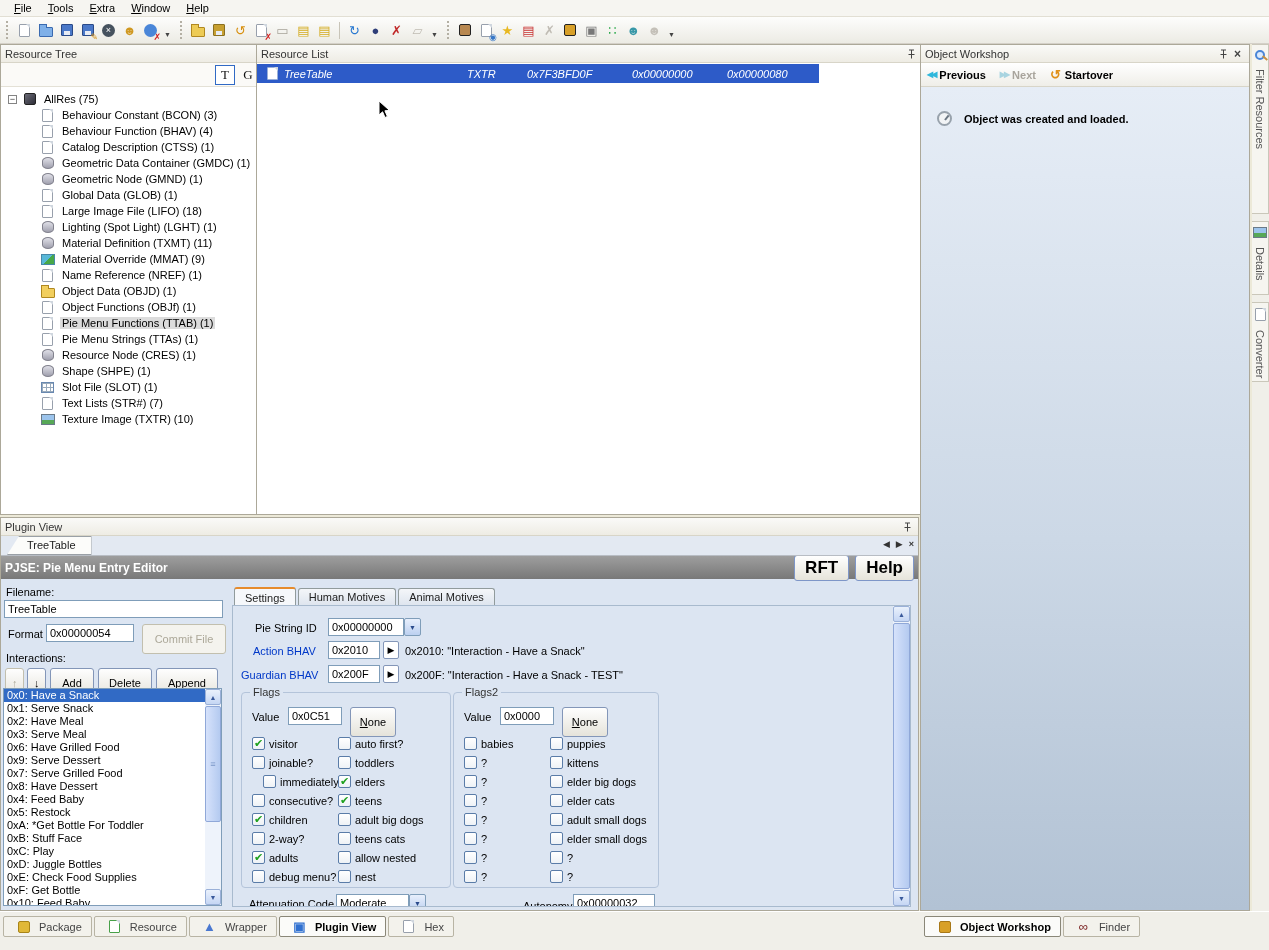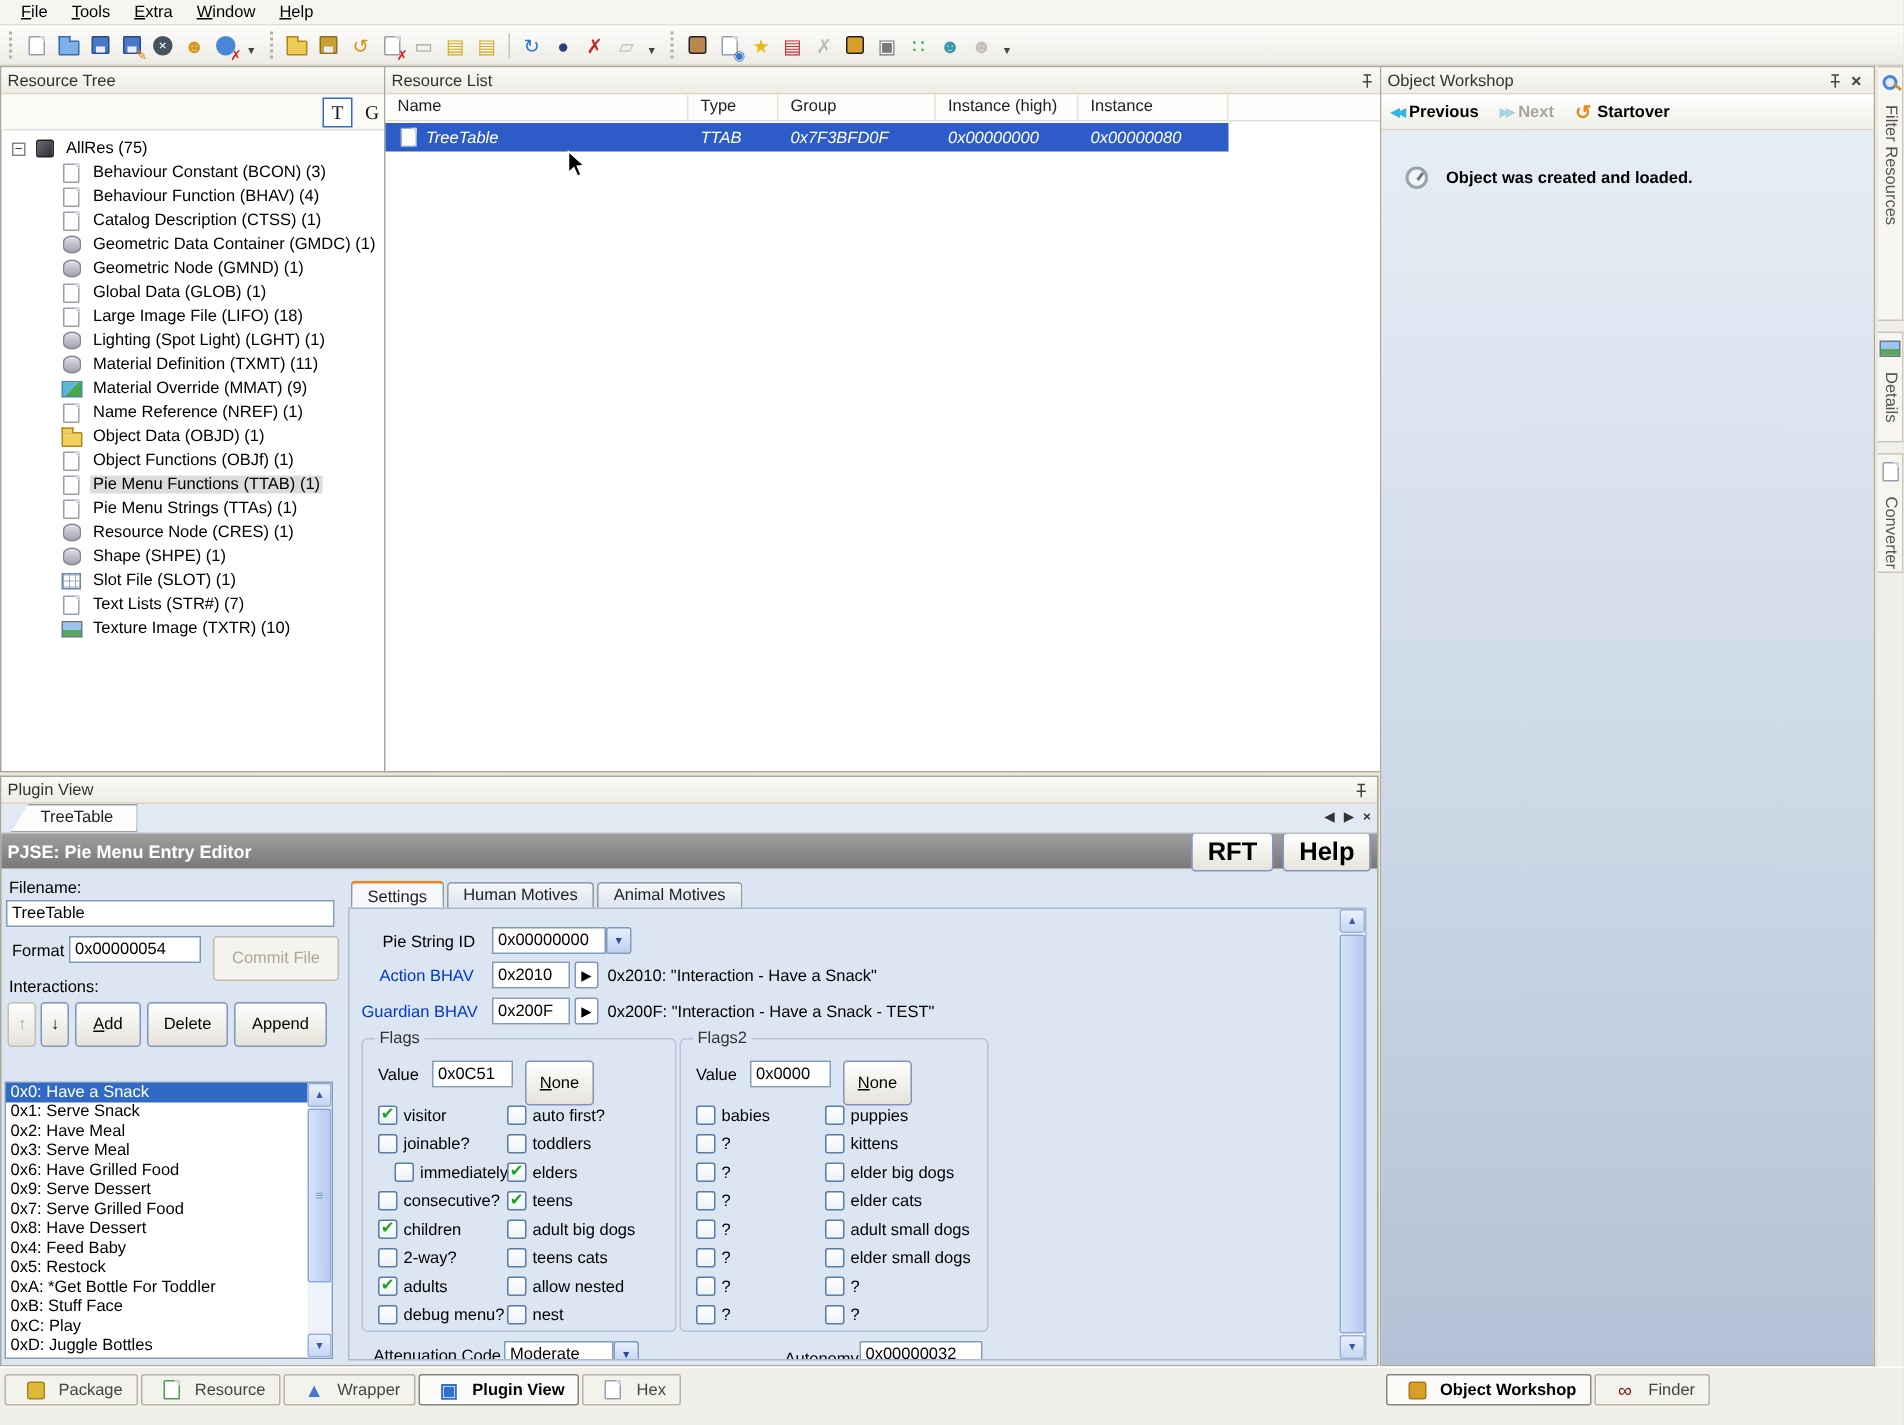--- a/index.html
+++ b/index.html
@@ -107,21 +107,21 @@
   .pv-body { position:absolute; left:1px; right:1px; top:62px; bottom:1px; }
 
   
   .pv-left { position:absolute; left:0; top:0; width:226px; bottom:0; }
   .lab { position:absolute; color:#000; }
   .txt { position:absolute; border:1px solid #7f9db9; background:#fff; height:18px; padding:0 3px; font:11px "Liberation Sans",sans-serif; }
   .btn { position:absolute; border:1px solid #8396b8; border-radius:3px; background:linear-gradient(#fefefe,#e5e3da);
     font:11px "Liberation Sans",sans-serif; height:30px; text-align:center; }
   .btn.u::first-letter { text-decoration:underline; }
   .btn:disabled { color:#aca899; border-color:#c2bfae; background:#f4f3ee; }
-  .listbox { position:absolute; left:1px; top:108px; width:219px; bottom:3px; border:1px solid #7f9db9; background:#fff; overflow:hidden;margin-top:33px; }
+  .listbox { position:absolute; left:1px; top:108px; width:219px; bottom:3px; border:1px solid #7f9db9; background:#fff; overflow:hidden; }
   .li { height:13px; line-height:13px; padding-left:3px; white-space:nowrap; }
   .li.sel { background:#316ac5; color:#fff; }
 
   
   .sb { position:absolute; width:16px; background:#eef3fb; }
   .sb-btn { position:absolute; left:0; width:16px; height:16px; background:linear-gradient(#eaf1fc,#c5d6f4);
     border:1px solid #9ab0d8; border-radius:2px; color:#3a5a9c; font-size:7px; display:flex; align-items:center; justify-content:center; }
   .sb-thumb { position:absolute; left:0; width:16px; background:linear-gradient(90deg,#d6e2fb,#b4caf0);
     border:1px solid #90a8d8; border-radius:2px; color:#7a96c8; font-size:9px; display:flex; align-items:center; justify-content:center; }
 
@@ -421,36 +421,29 @@
     <div class="cap">
       <span>Resource List</span>
       <span class="cap-sp"></span>
       <span class="cap-btn">
           <svg width="10" height="10">
             <path d="M3 1h5M5.5 1v4M2.5 5.5h6M5.5 5.5v4" stroke="#444" fill="none"></path>
           </svg>
         </span>
       <span class="cap-btn cap-x">×</span>
     </div>
-    <div class="rl-head">
-        <div class="rl-hc" style="width: 202px;">Name</div>
-        <div class="rl-hc" style="width: 60px;">Type</div>
-        <div class="rl-hc" style="width: 105px;">Group</div>
-        <div class="rl-hc" style="width: 95px;">Instance (high)</div>
-        <div class="rl-hc" style="width: 100px;">Instance</div>
-      </div>
     <div id="rl-rows">
         <div class="rl-row">
           <div class="rl-c" style="width: 202px; display: flex; align-items: center;">
             <span class="tree-ic" style="margin-right: 4px;">
               <span class="s-doc"></span>
             </span>
             <span>TreeTable</span>
           </div>
-          <div class="rl-c" style="width: 60px;">TTAB</div>
+          <div class="rl-c" style="width: 60px;">TXTR</div>
           <div class="rl-c" style="width: 105px;">0x7F3BFD0F</div>
           <div class="rl-c" style="width: 95px;">0x00000000</div>
           <div class="rl-c" style="width: 100px;">0x00000080</div>
         </div>
       </div>
   </div>
 
   <div class="pane" id="plugin-view">
     <div class="cap">
       <span>Plugin View</span>

